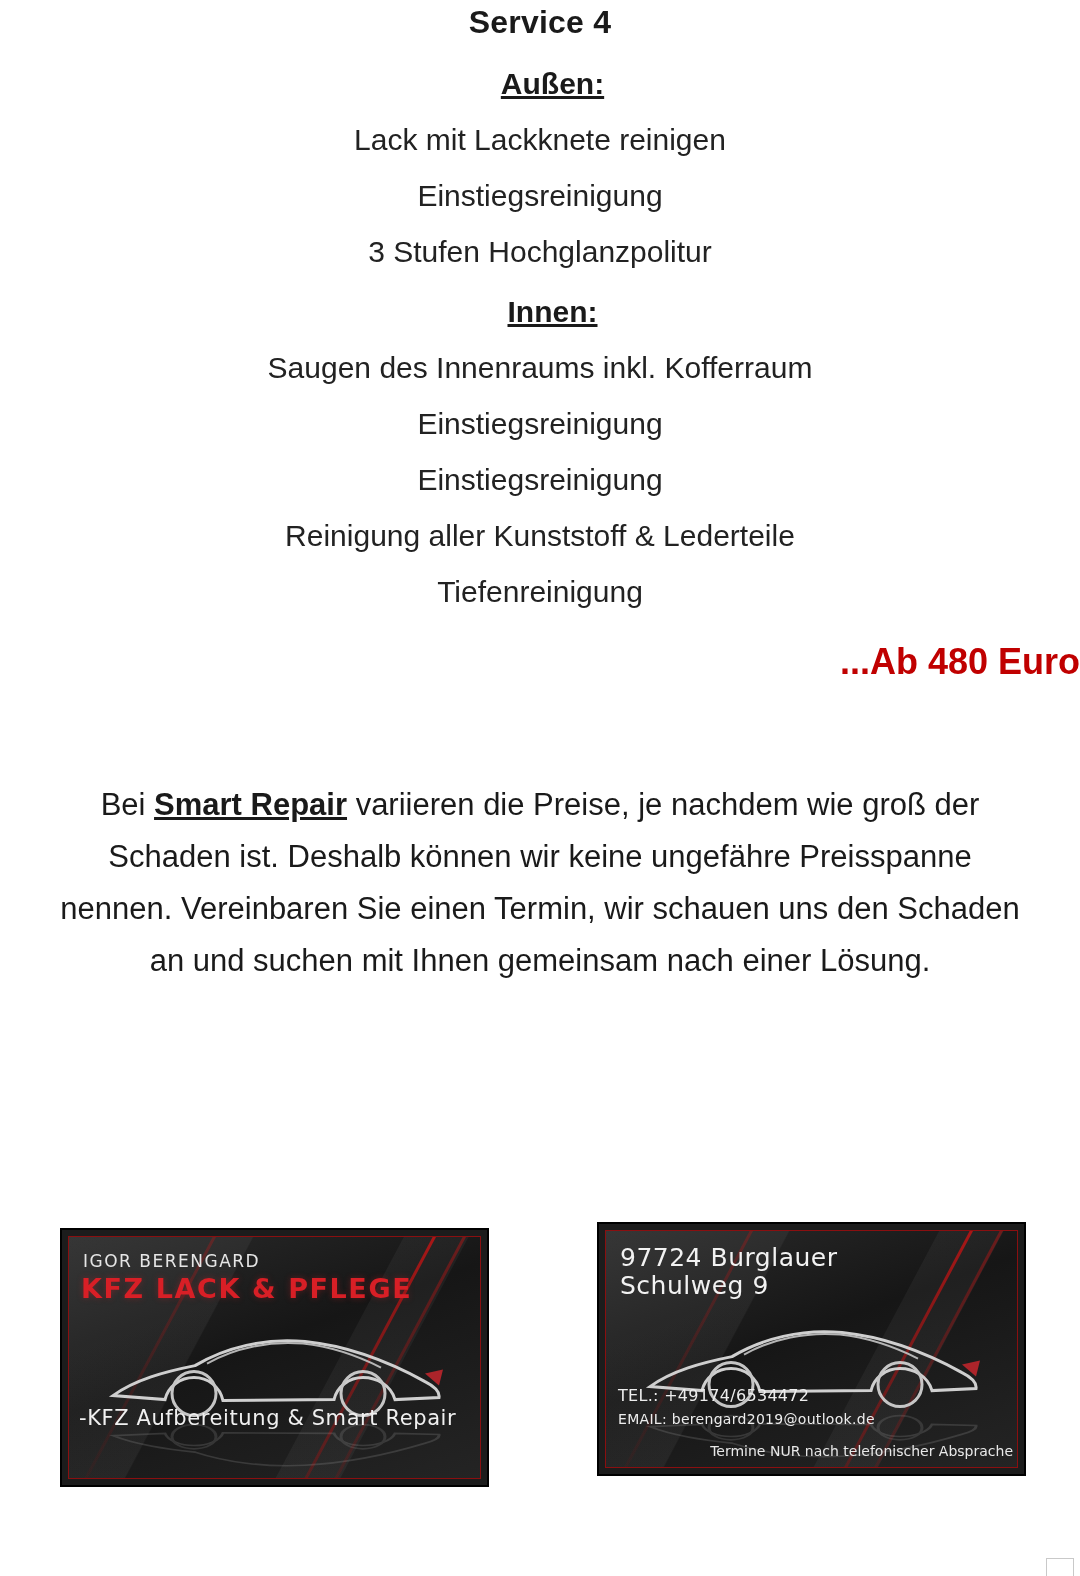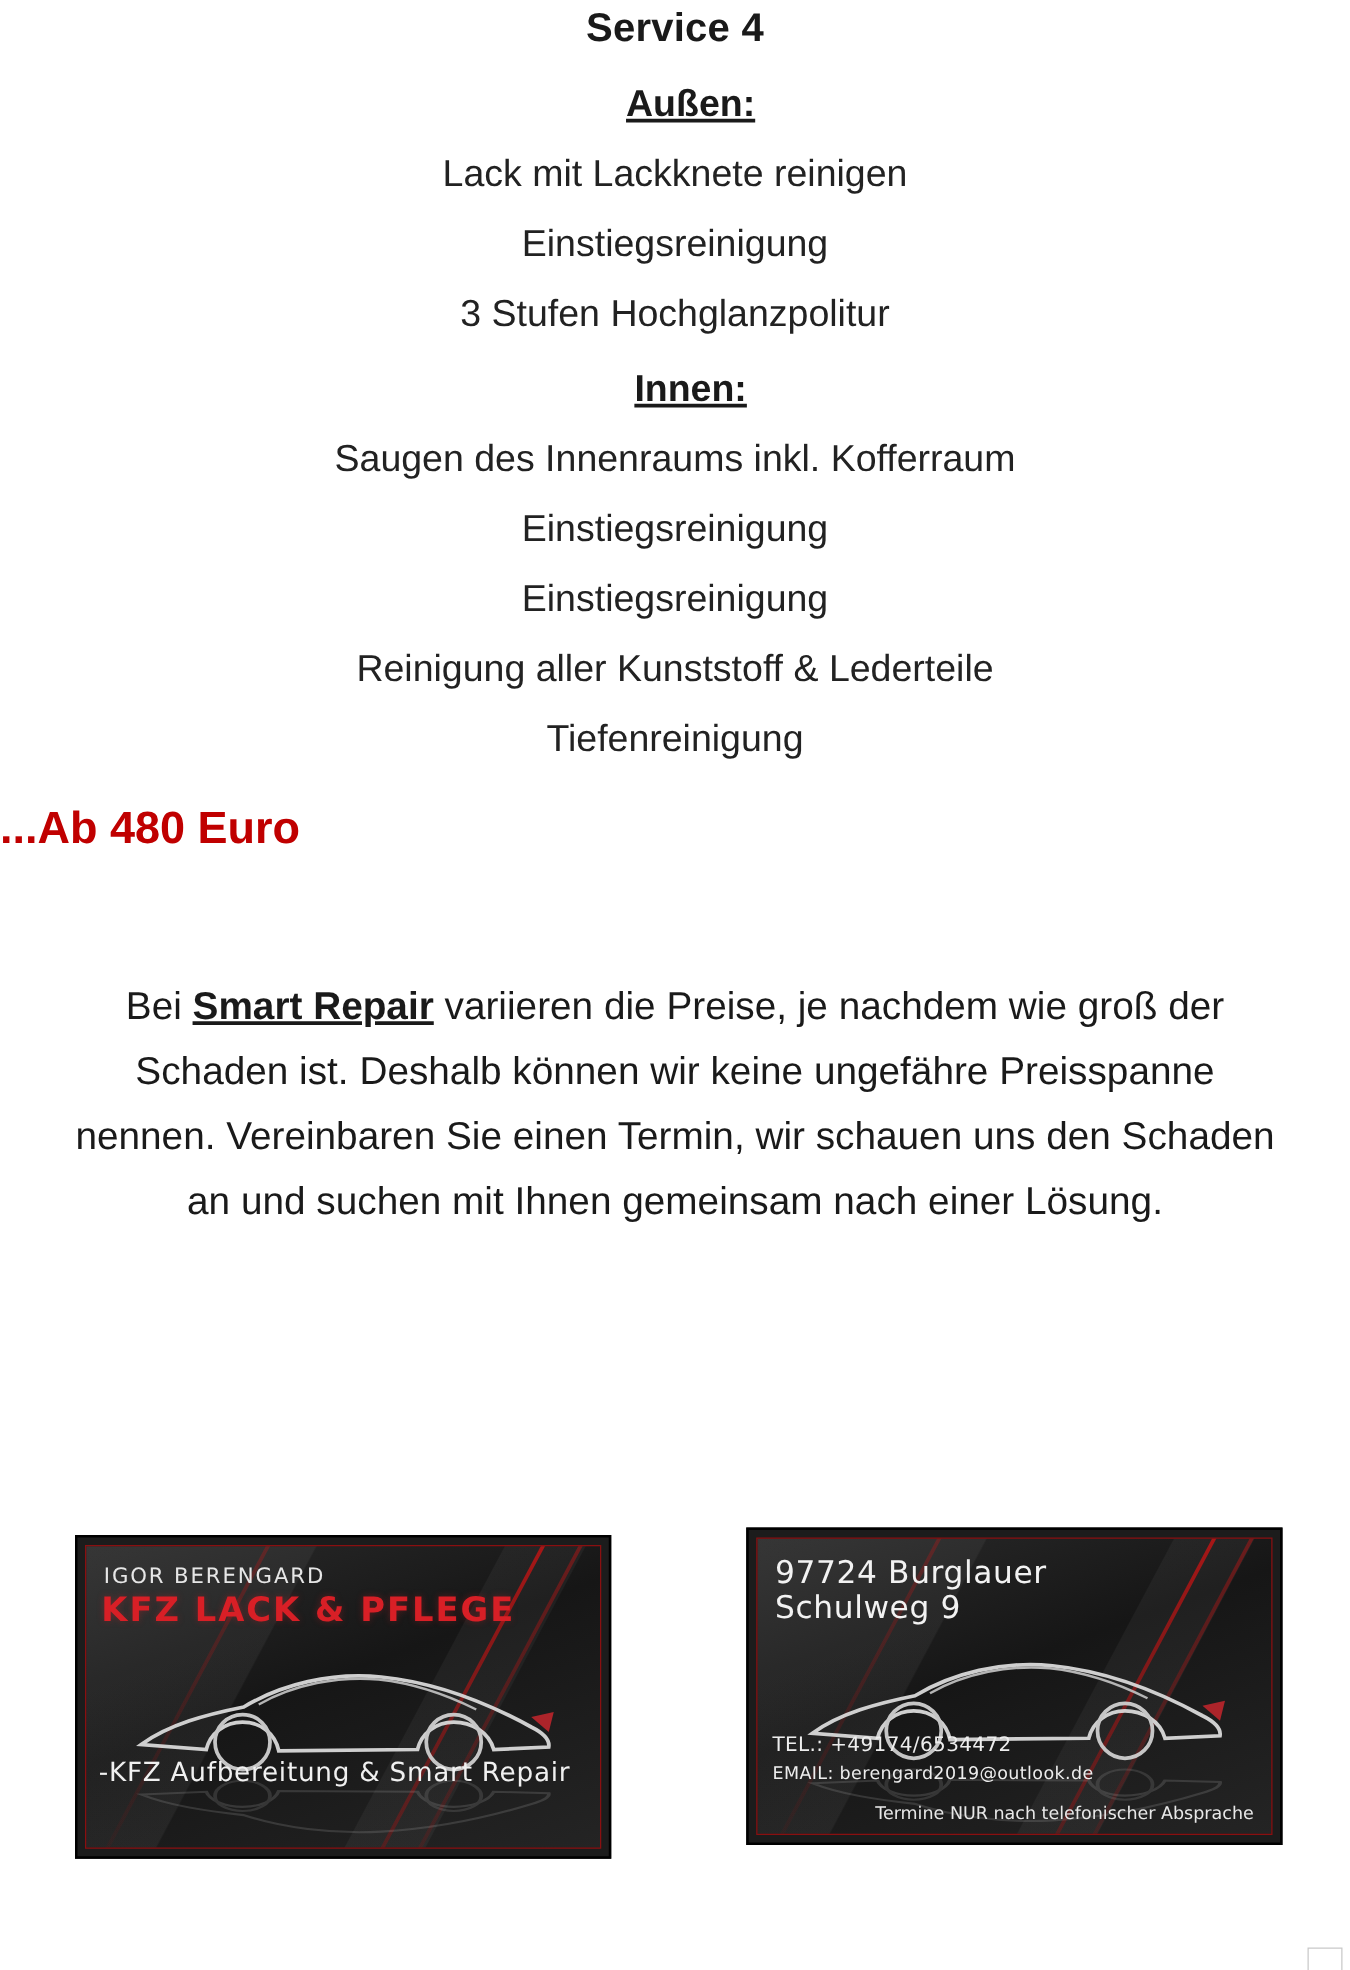--- a/index.html
+++ b/index.html
@@ -41,21 +41,21 @@
 
   .line {
     text-align: center;
     font-size: 30px;
     font-weight: 400;
     margin: 22px 0 0 0;
     color: #222;
   }
 
   .price {
-    text-align: left;
+    text-align: right;
     font-size: 36px;
     font-weight: bold;
     color: #c00000;
     margin: 32px 0 0 0;
   }
 
   .paragraph {
     margin: 96px 48px 0 48px;
     text-align: center;
     font-size: 31px;
@@ -192,21 +192,21 @@
     position: absolute;
     left: 12px;
     bottom: 40px;
     font-size: 14px;
     color: #ededed;
     letter-spacing: 0.3px;
     font-family: "DejaVu Sans", sans-serif;
   }
   .note {
     position: absolute;
-    right: 14px;
+    right: 4px;
     bottom: 8px;
     font-size: 14px;
     color: #e8e8e8;
     font-family: "DejaVu Sans", sans-serif;
   }
 
   .bottom-bar {
     position: absolute;
     left: 0;
     bottom: 0;

